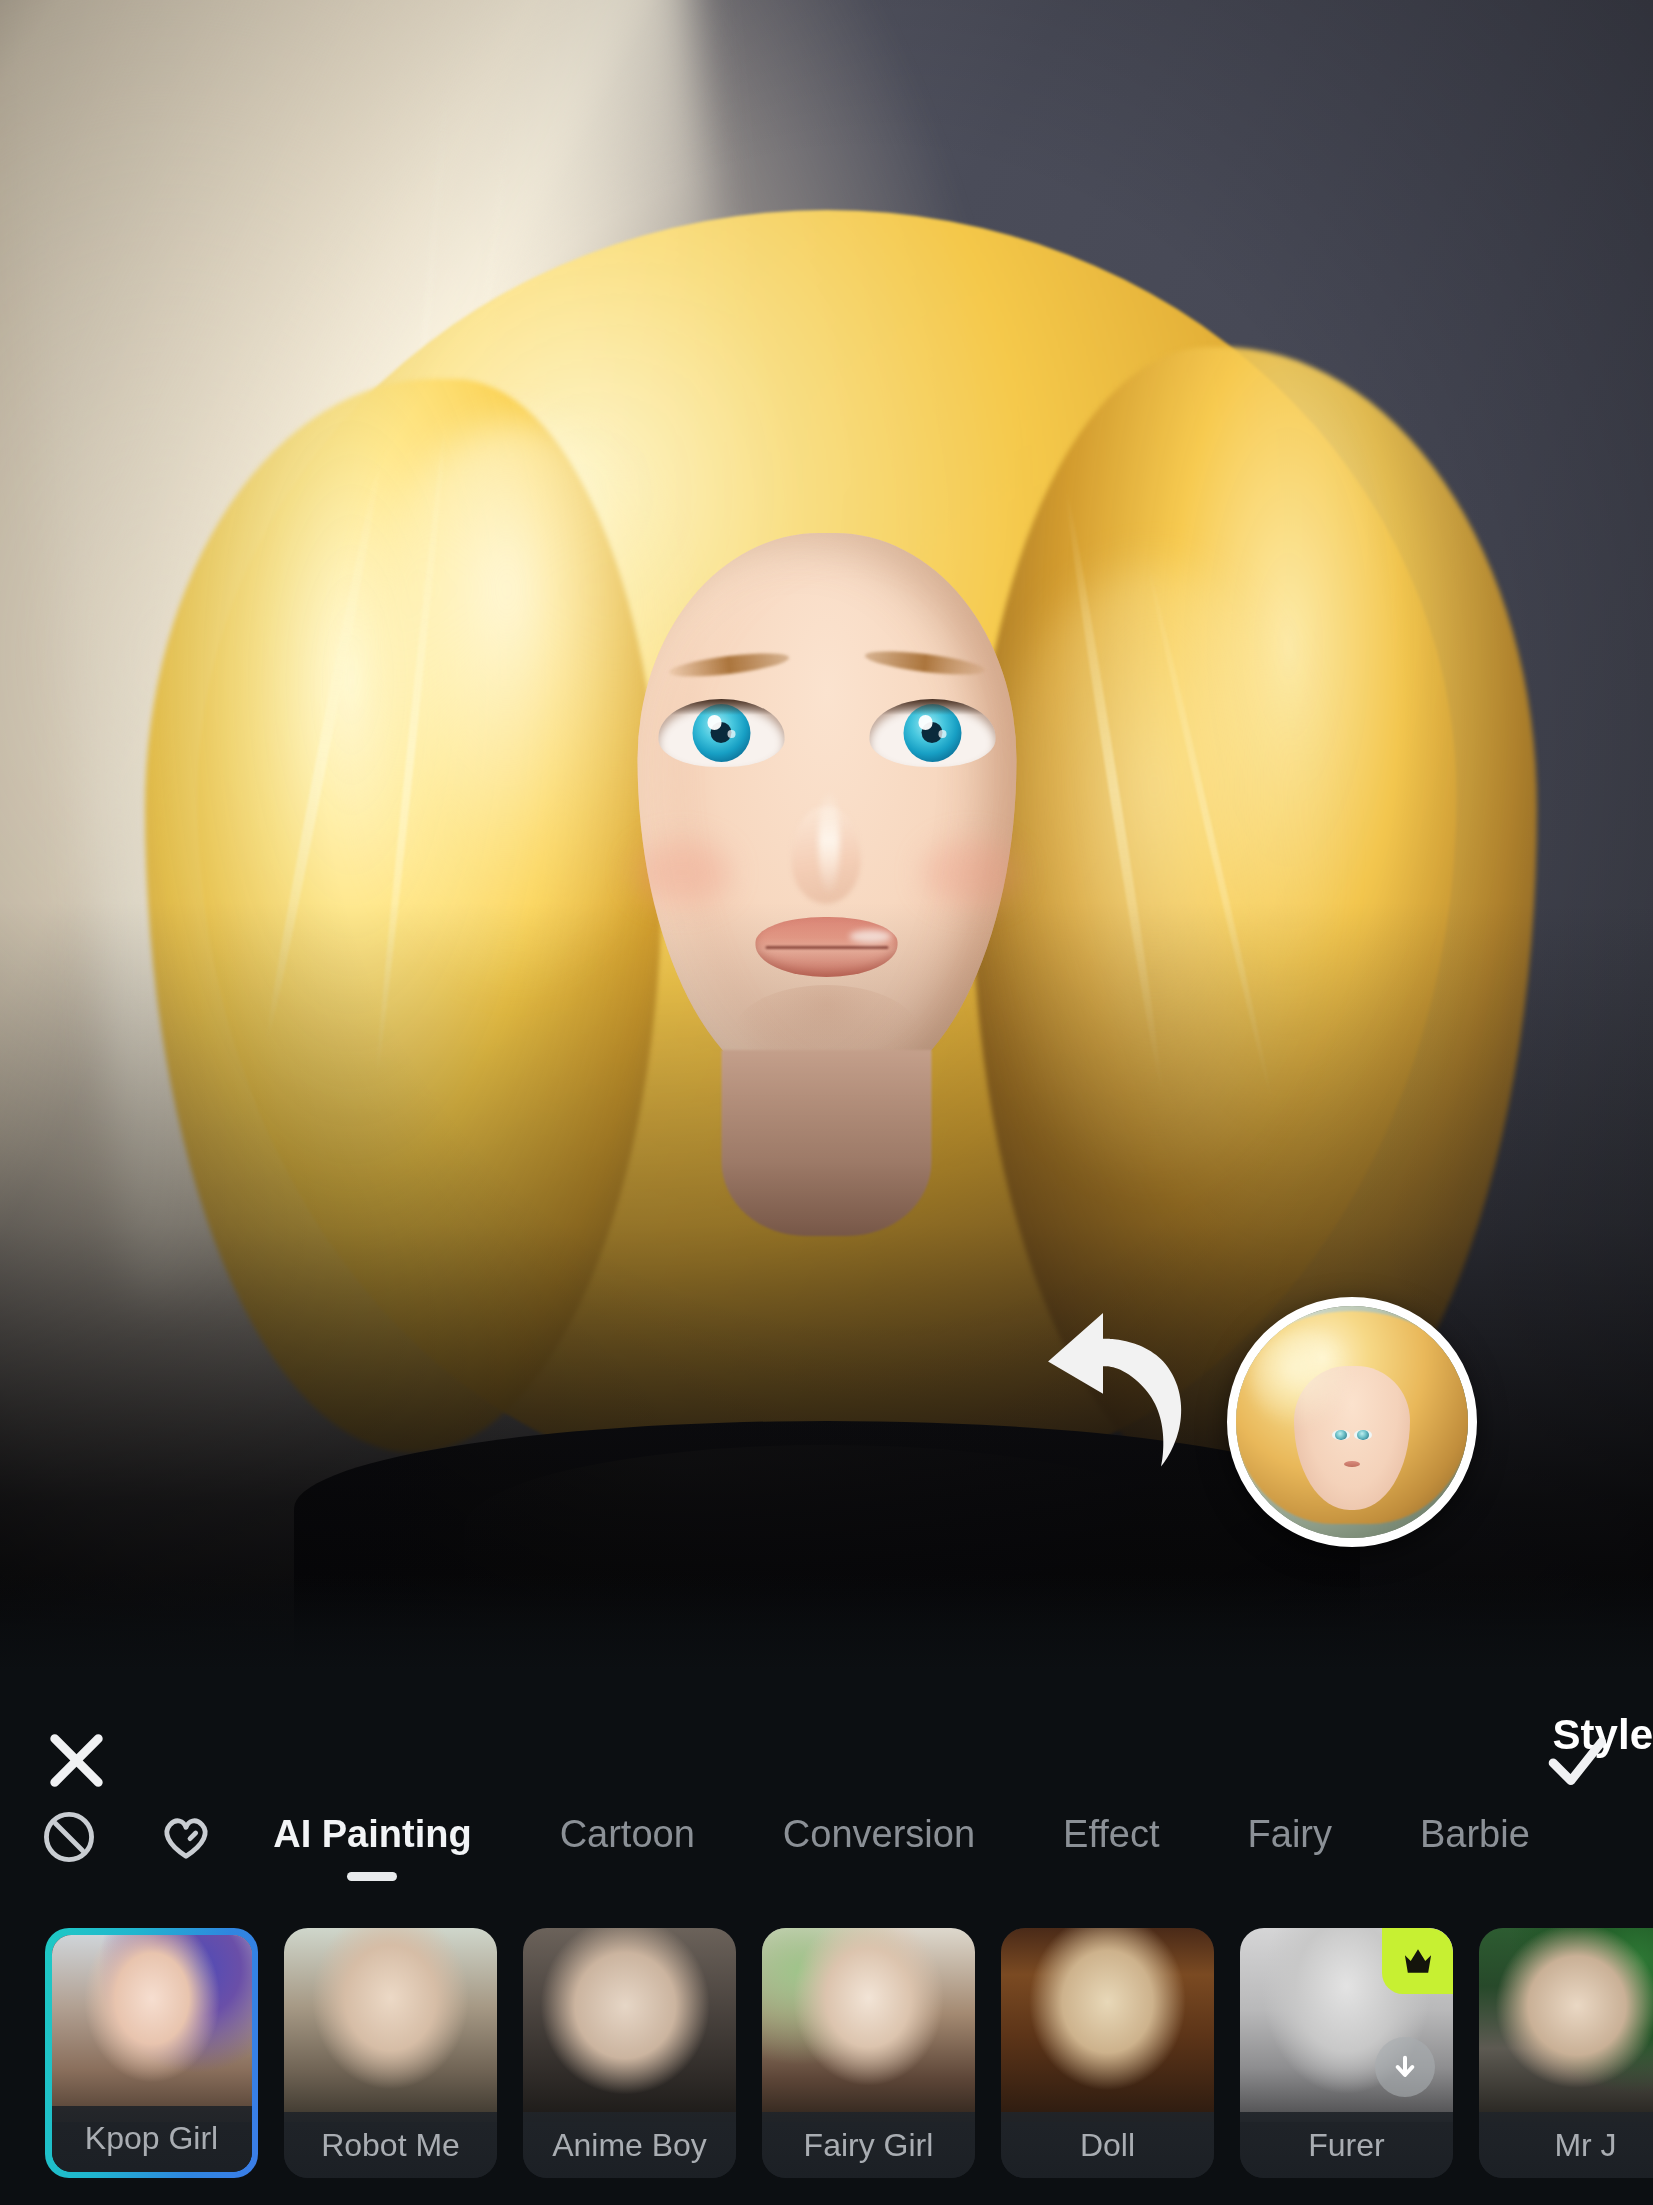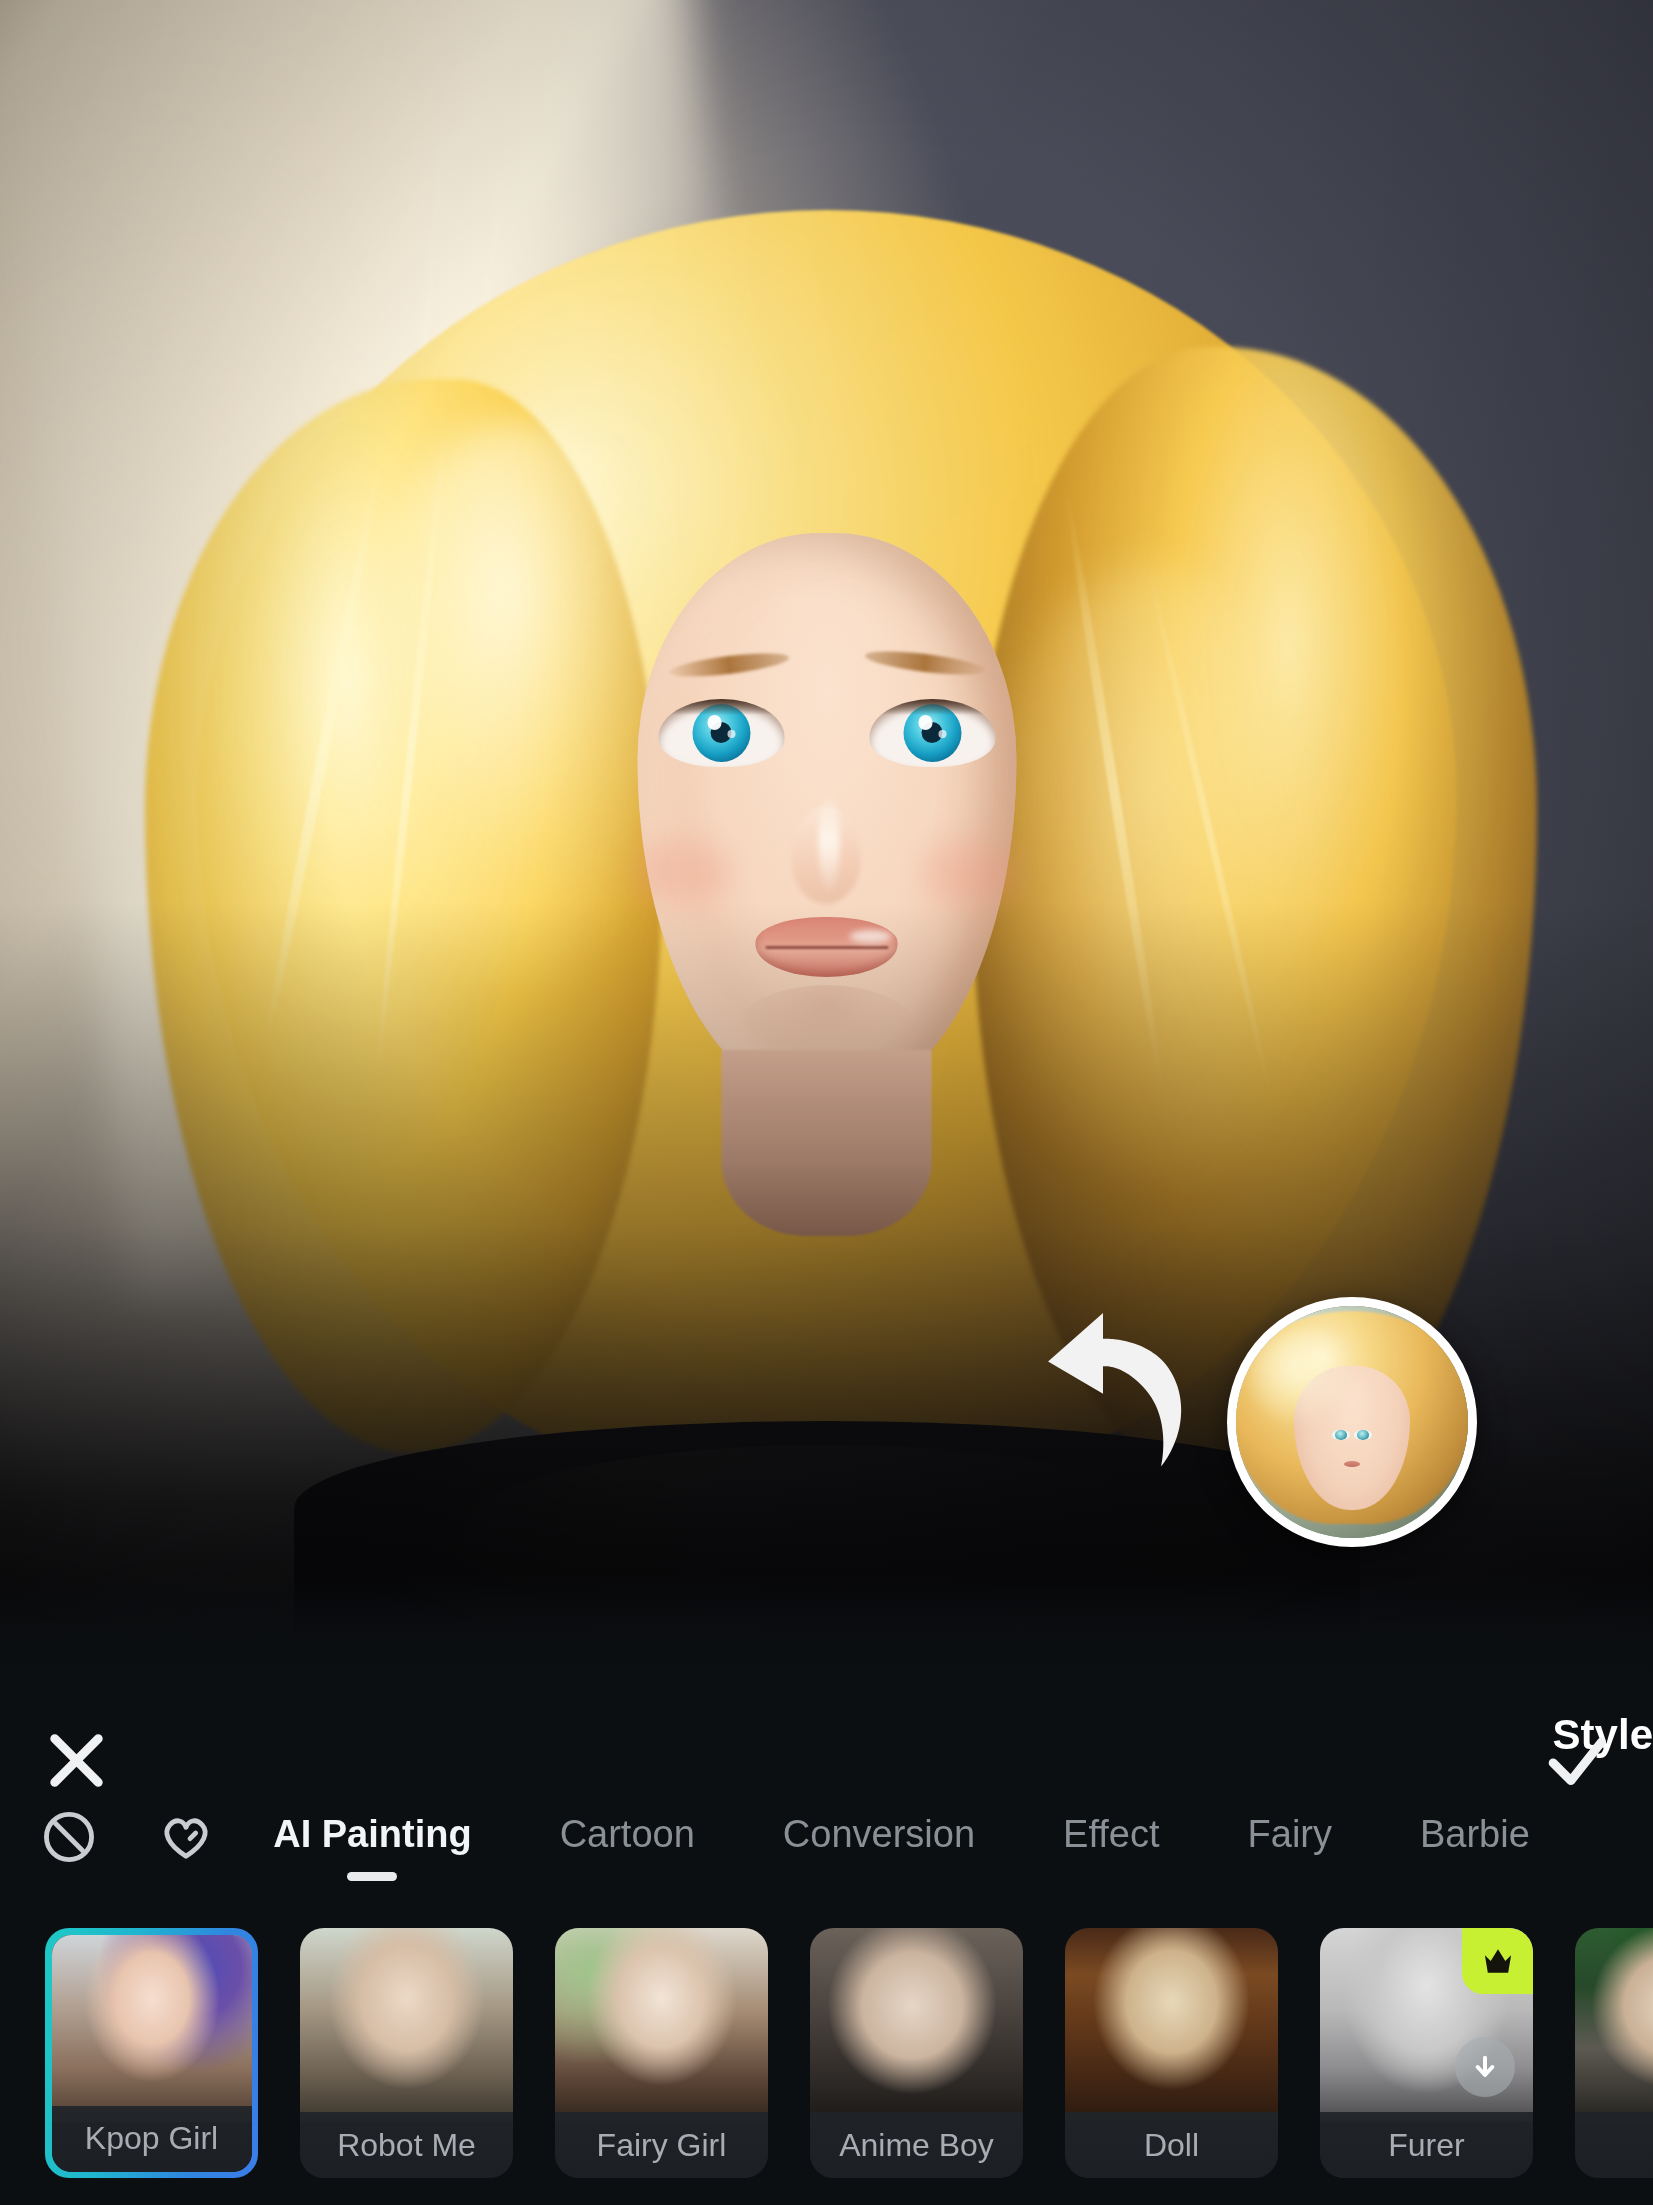--- a/index.html
+++ b/index.html
@@ -198,21 +198,21 @@
     position:relative; color:#8b9096; font-size:38px; white-space:nowrap;
     margin-right:52px; padding-bottom:4.8px; cursor:pointer;
   }
   .tab.active { color:#f2f4f6; font-weight:bold; }
   .tab.active::after {
     content:""; position:absolute; left:50%; transform:translateX(-50%);
     bottom:-21px; width:50px; height:9px; background:#e8eaec; border-radius:4.8px;
   }
 
   
-  .thumbs { position:absolute; left:0; top:1928px; width:100%; height:258px; display:flex; align-items:flex-start; padding-left:45px; gap:42px; }
+  .thumbs { position:absolute; left:0; top:1928px; width:100%; height:258px; display:flex; align-items:flex-start; padding-left:45px; gap:26px; }
   .thumb {
     position:relative; flex:0 0 auto; width:213px; height:250px; border-radius:24px;
     overflow:hidden; background:#1b1f24; cursor:pointer;
   }
   .thumb .img { position:absolute; left:0; top:0; width:100%; height:194px; }
   .thumb .cap {
     position:absolute; left:0; bottom:0; width:100%; height:66px;
     display:flex; align-items:center; justify-content:center;
     color:#a9adb2; font-size:32px;
     background:linear-gradient(180deg, rgba(32,36,41,.92), rgba(28,32,37,.98));
@@ -398,27 +398,27 @@
         <div class="cap">Kpop Girl</div>
       </div>
     </div>
 
     <div class="thumb">
       <div class="img art-robot"></div>
       <div class="cap">Robot Me</div>
     </div>
 
     <div class="thumb">
+      <div class="img art-anime"></div>
+      <div class="cap">Anime Boy</div>
+    </div>
+
+    <div class="thumb">
       <div class="img art-fairy"></div>
       <div class="cap">Fairy Girl</div>
-    </div>
-
-    <div class="thumb">
-      <div class="img art-anime"></div>
-      <div class="cap">Anime Boy</div>
     </div>
 
     <div class="thumb">
       <div class="img art-doll"></div>
       <div class="cap">Doll</div>
     </div>
 
     <div class="thumb">
       <div class="img art-furer"></div>
       <div class="badge-crown">

